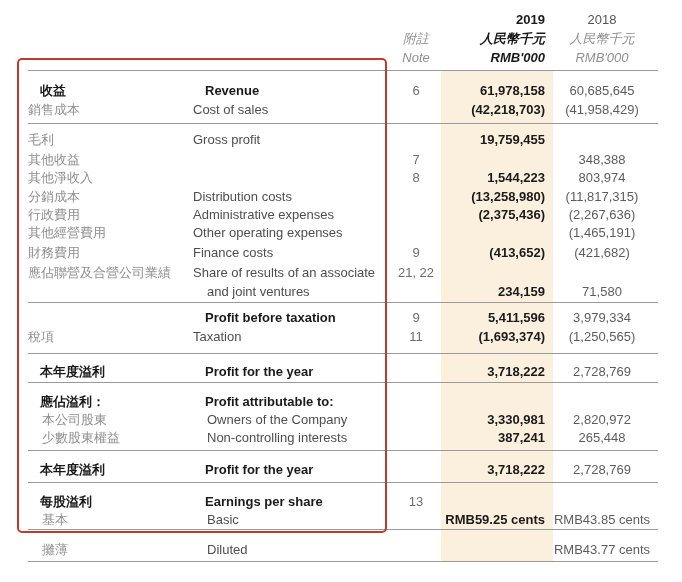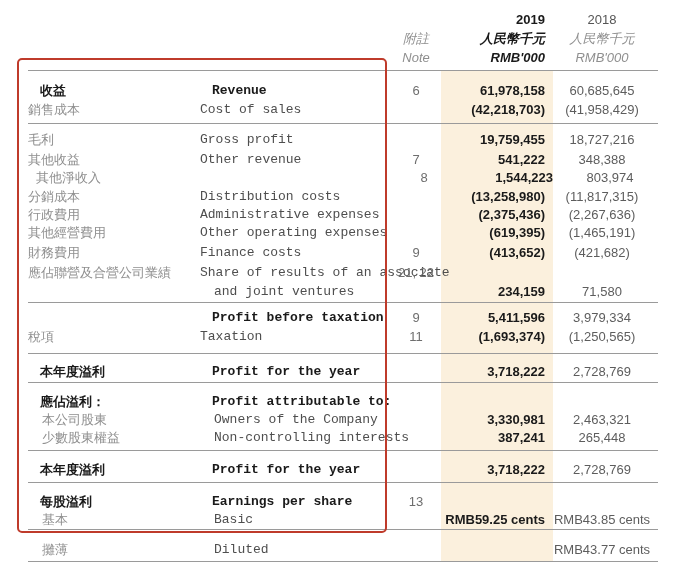--- a/index.html
+++ b/index.html
@@ -15,21 +15,21 @@
   html,body{margin:0;padding:0;background:#fff;}
   .page{
     position:relative;width:682px;height:582px;background:#fff;overflow:hidden;
     font-family:"Liberation Sans","DejaVu Sans",sans-serif;font-size:13px;color:var(--text-en);
   }
   .band{position:absolute;background:var(--band);z-index:0;}
   .red-box{position:absolute;border:2px solid var(--accent-red);border-radius:5px;z-index:3;background:transparent;}
   .hrow,.row{position:absolute;left:0;width:660px;height:20px;line-height:20px;z-index:1;}
   .rule{position:absolute;left:28px;width:630px;height:0;border-top:1.5px solid var(--rule);z-index:2;}
   .c-cn{position:absolute;left:28px;width:162px;color:var(--text-cn);white-space:nowrap;}
-  .c-en{position:absolute;left:200px;width:196px;color:var(--text-en);white-space:nowrap;font-family:Liberation Mono, monospace;}
+  .c-en{position:absolute;left:193px;width:196px;color:var(--text-en);white-space:nowrap;}
   .c-note{position:absolute;left:388px;width:56px;text-align:center;color:var(--text-muted);white-space:nowrap;}
   .c-v19{position:absolute;left:426px;width:119px;text-align:right;font-weight:bold;color:var(--text-bold);white-space:nowrap;}
   .c-v18{position:absolute;left:548px;width:108px;text-align:center;color:var(--text-2018);white-space:nowrap;}
   .row.bold .c-cn,.row.bold .c-en{color:var(--text-bold);font-weight:bold;padding-left:12px;}
   .row.indent .c-cn,.row.indent .c-en{padding-left:14px;}
   
   .hy{font-weight:bold;color:var(--text-bold);}
   .hy18{font-weight:normal;color:#555;}
   .hcb{font-weight:bold;font-style:italic;color:var(--text-bold);}
   .hci{font-weight:normal;font-style:italic;color:var(--text-cn);}
@@ -72,30 +72,27 @@
         <span class="c-note"></span>
         <span class="c-v19">(42,218,703)</span>
         <span class="c-v18">(41,958,429)</span>
       </div>
       <div class="rule" style="top: 123px;"></div>
       <div class="row" style="top: 130px;">
         <span class="c-cn">毛利</span>
         <span class="c-en">Gross profit</span>
         <span class="c-note"></span>
         <span class="c-v19">19,759,455</span>
-        <span class="c-v18">18,727,216</span>
       </div>
       <div class="row" style="top: 150px;">
         <span class="c-cn">其他收益</span>
-        <span class="c-en">Other revenue</span>
         <span class="c-note">7</span>
-        <span class="c-v19">541,222</span>
         <span class="c-v18">348,388</span>
       </div>
-      <div class="row" style="top: 168px; margin-left: 8px;">
+      <div class="row" style="top: 168px;">
         <span class="c-cn">其他淨收入</span>
         <span class="c-note">8</span>
         <span class="c-v19">1,544,223</span>
         <span class="c-v18">803,974</span>
       </div>
       <div class="row" style="top: 187px;">
         <span class="c-cn">分銷成本</span>
         <span class="c-en">Distribution costs</span>
         <span class="c-note"></span>
         <span class="c-v19">(13,258,980)</span>
@@ -105,21 +102,20 @@
         <span class="c-cn">行政費用</span>
         <span class="c-en">Administrative expenses</span>
         <span class="c-note"></span>
         <span class="c-v19">(2,375,436)</span>
         <span class="c-v18">(2,267,636)</span>
       </div>
       <div class="row" style="top: 223px;">
         <span class="c-cn">其他經營費用</span>
         <span class="c-en">Other operating expenses</span>
         <span class="c-note"></span>
-        <span class="c-v19">(619,395)</span>
         <span class="c-v18">(1,465,191)</span>
       </div>
       <div class="row" style="top: 243px;">
         <span class="c-cn">財務費用</span>
         <span class="c-en">Finance costs</span>
         <span class="c-note">9</span>
         <span class="c-v19">(413,652)</span>
         <span class="c-v18">(421,682)</span>
       </div>
       <div class="row" style="top: 263px;">
@@ -164,21 +160,21 @@
         <span class="c-en">Profit attributable to:</span>
         <span class="c-note"></span>
         <span class="c-v19"></span>
         <span class="c-v18"></span>
       </div>
       <div class="row indent" style="top: 410px;">
         <span class="c-cn">本公司股東</span>
         <span class="c-en">Owners of the Company</span>
         <span class="c-note"></span>
         <span class="c-v19">3,330,981</span>
-        <span class="c-v18">2,463,321</span>
+        <span class="c-v18">2,820,972</span>
       </div>
       <div class="row indent" style="top: 428px;">
         <span class="c-cn">少數股東權益</span>
         <span class="c-en">Non-controlling interests</span>
         <span class="c-note"></span>
         <span class="c-v19">387,241</span>
         <span class="c-v18">265,448</span>
       </div>
       <div class="rule" style="top: 450px;"></div>
       <div class="row bold" style="top: 460px;">

